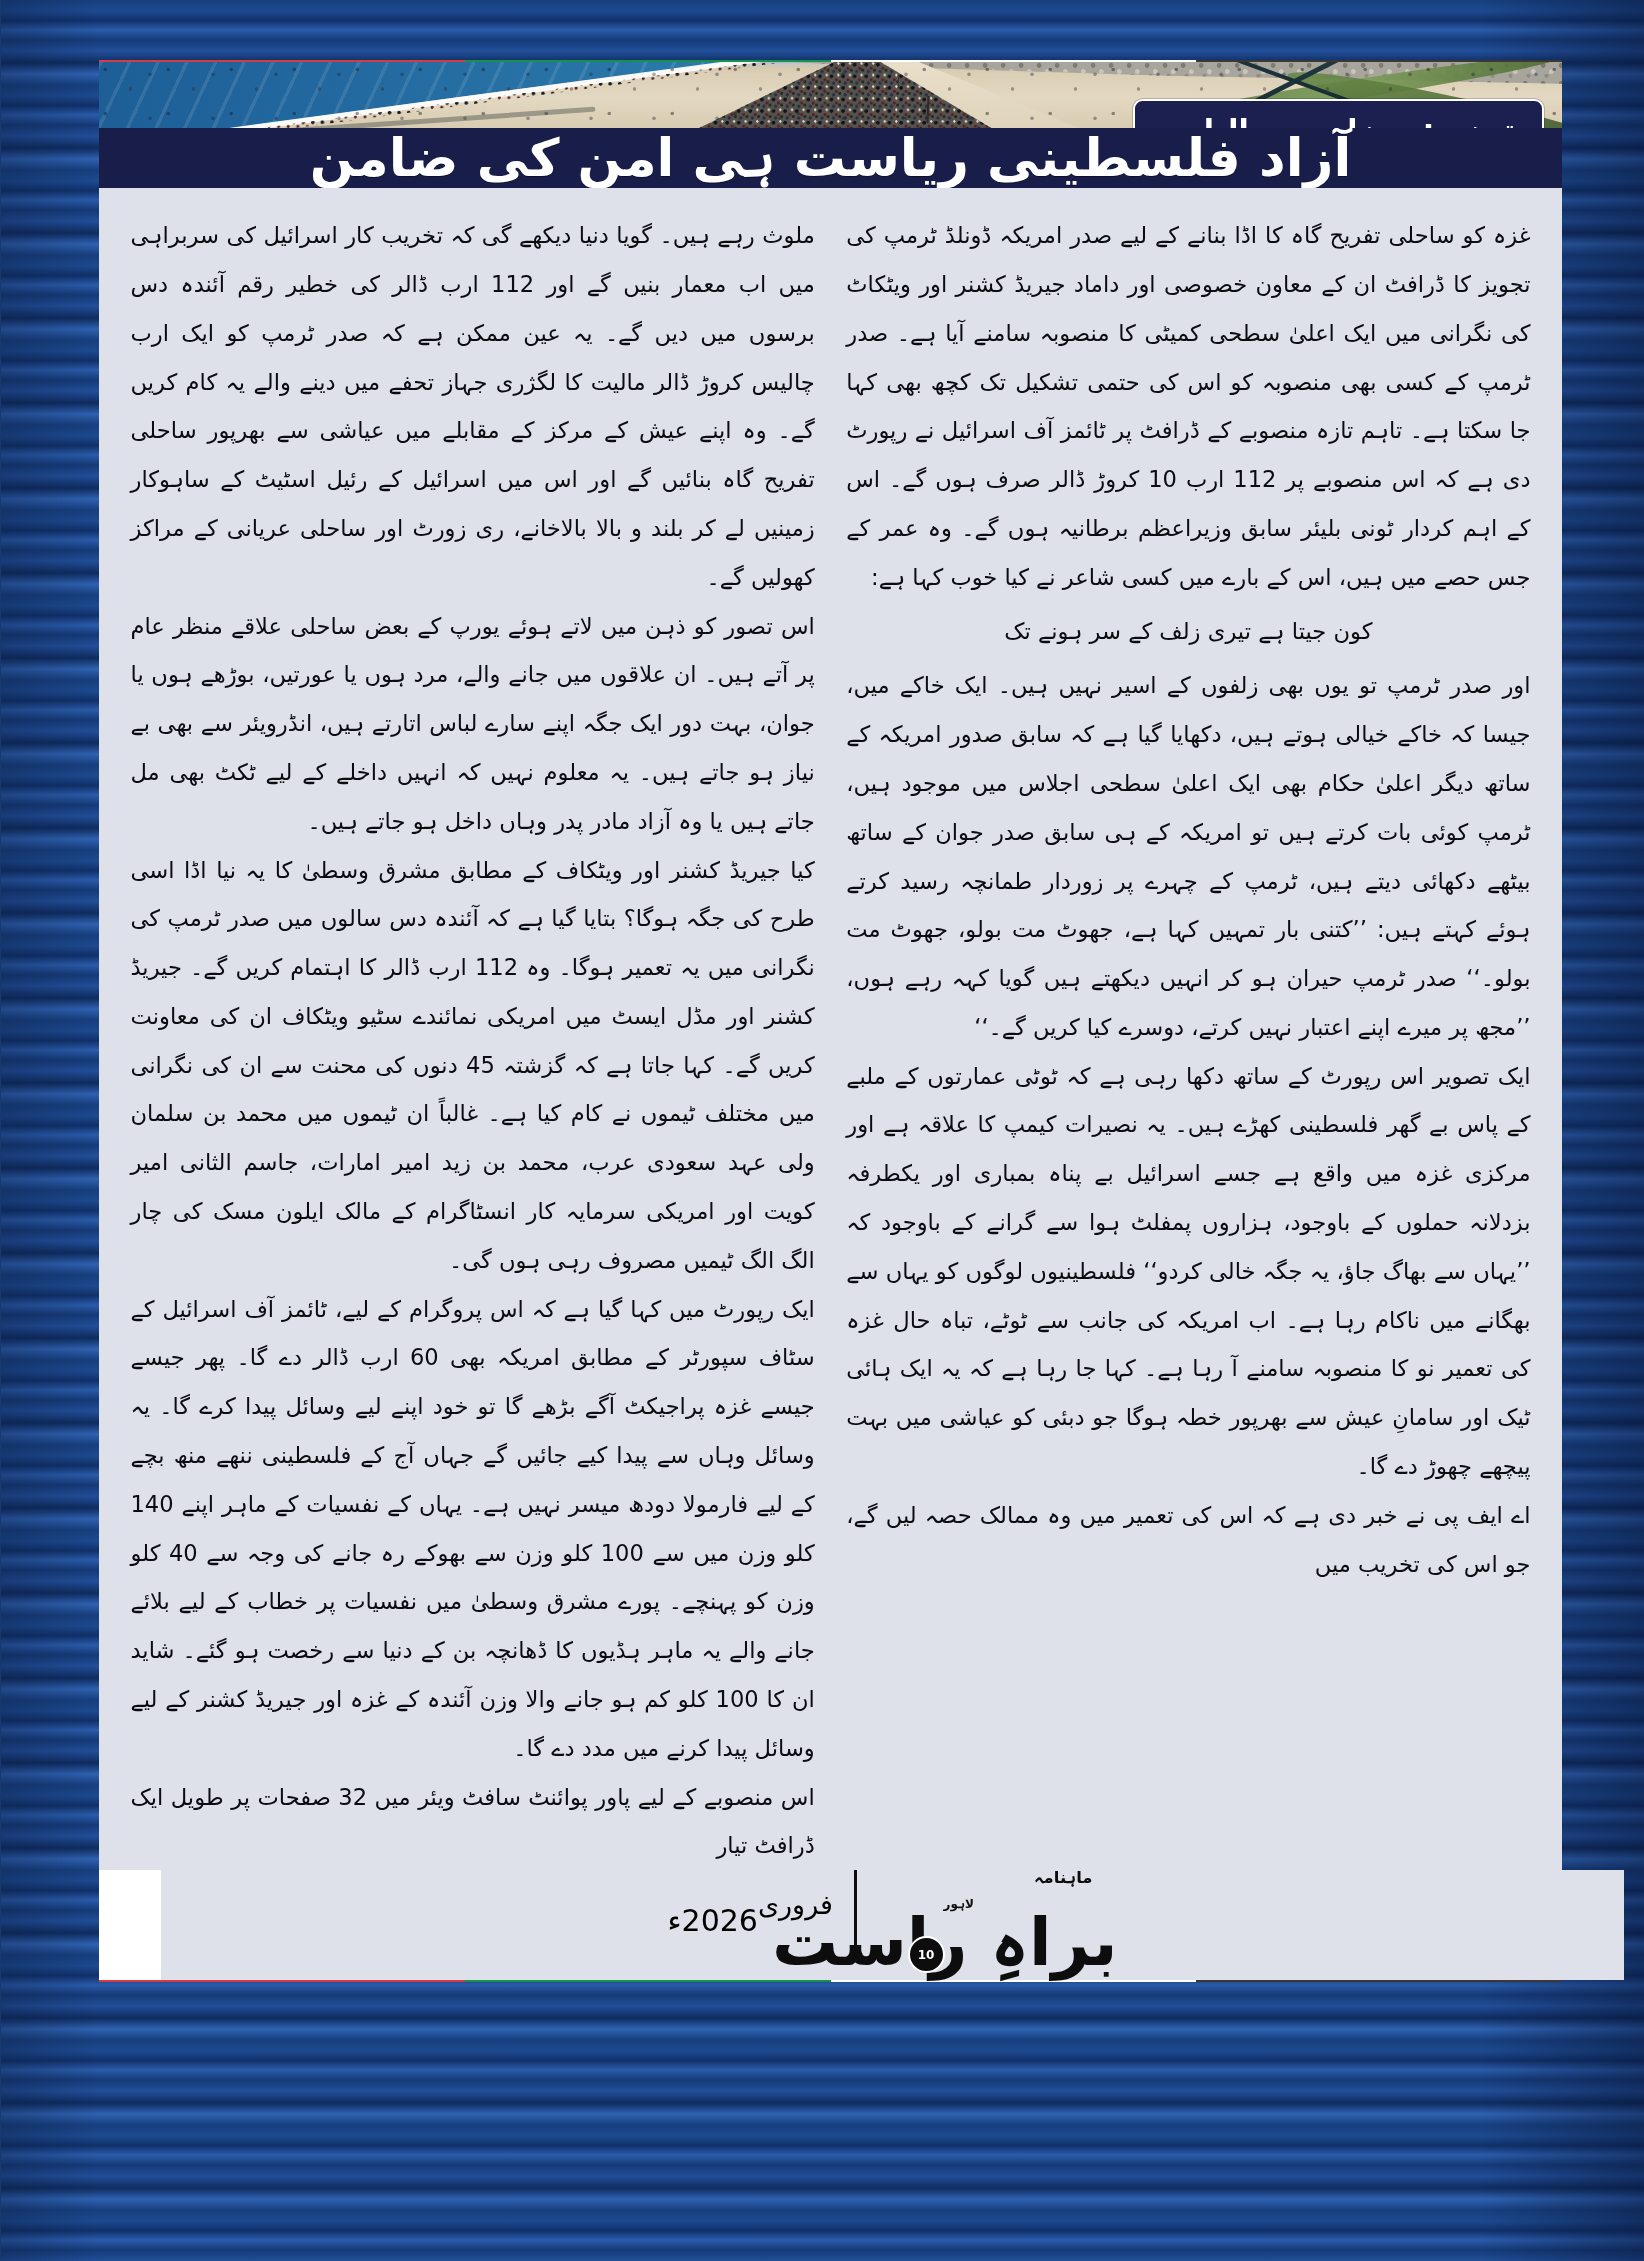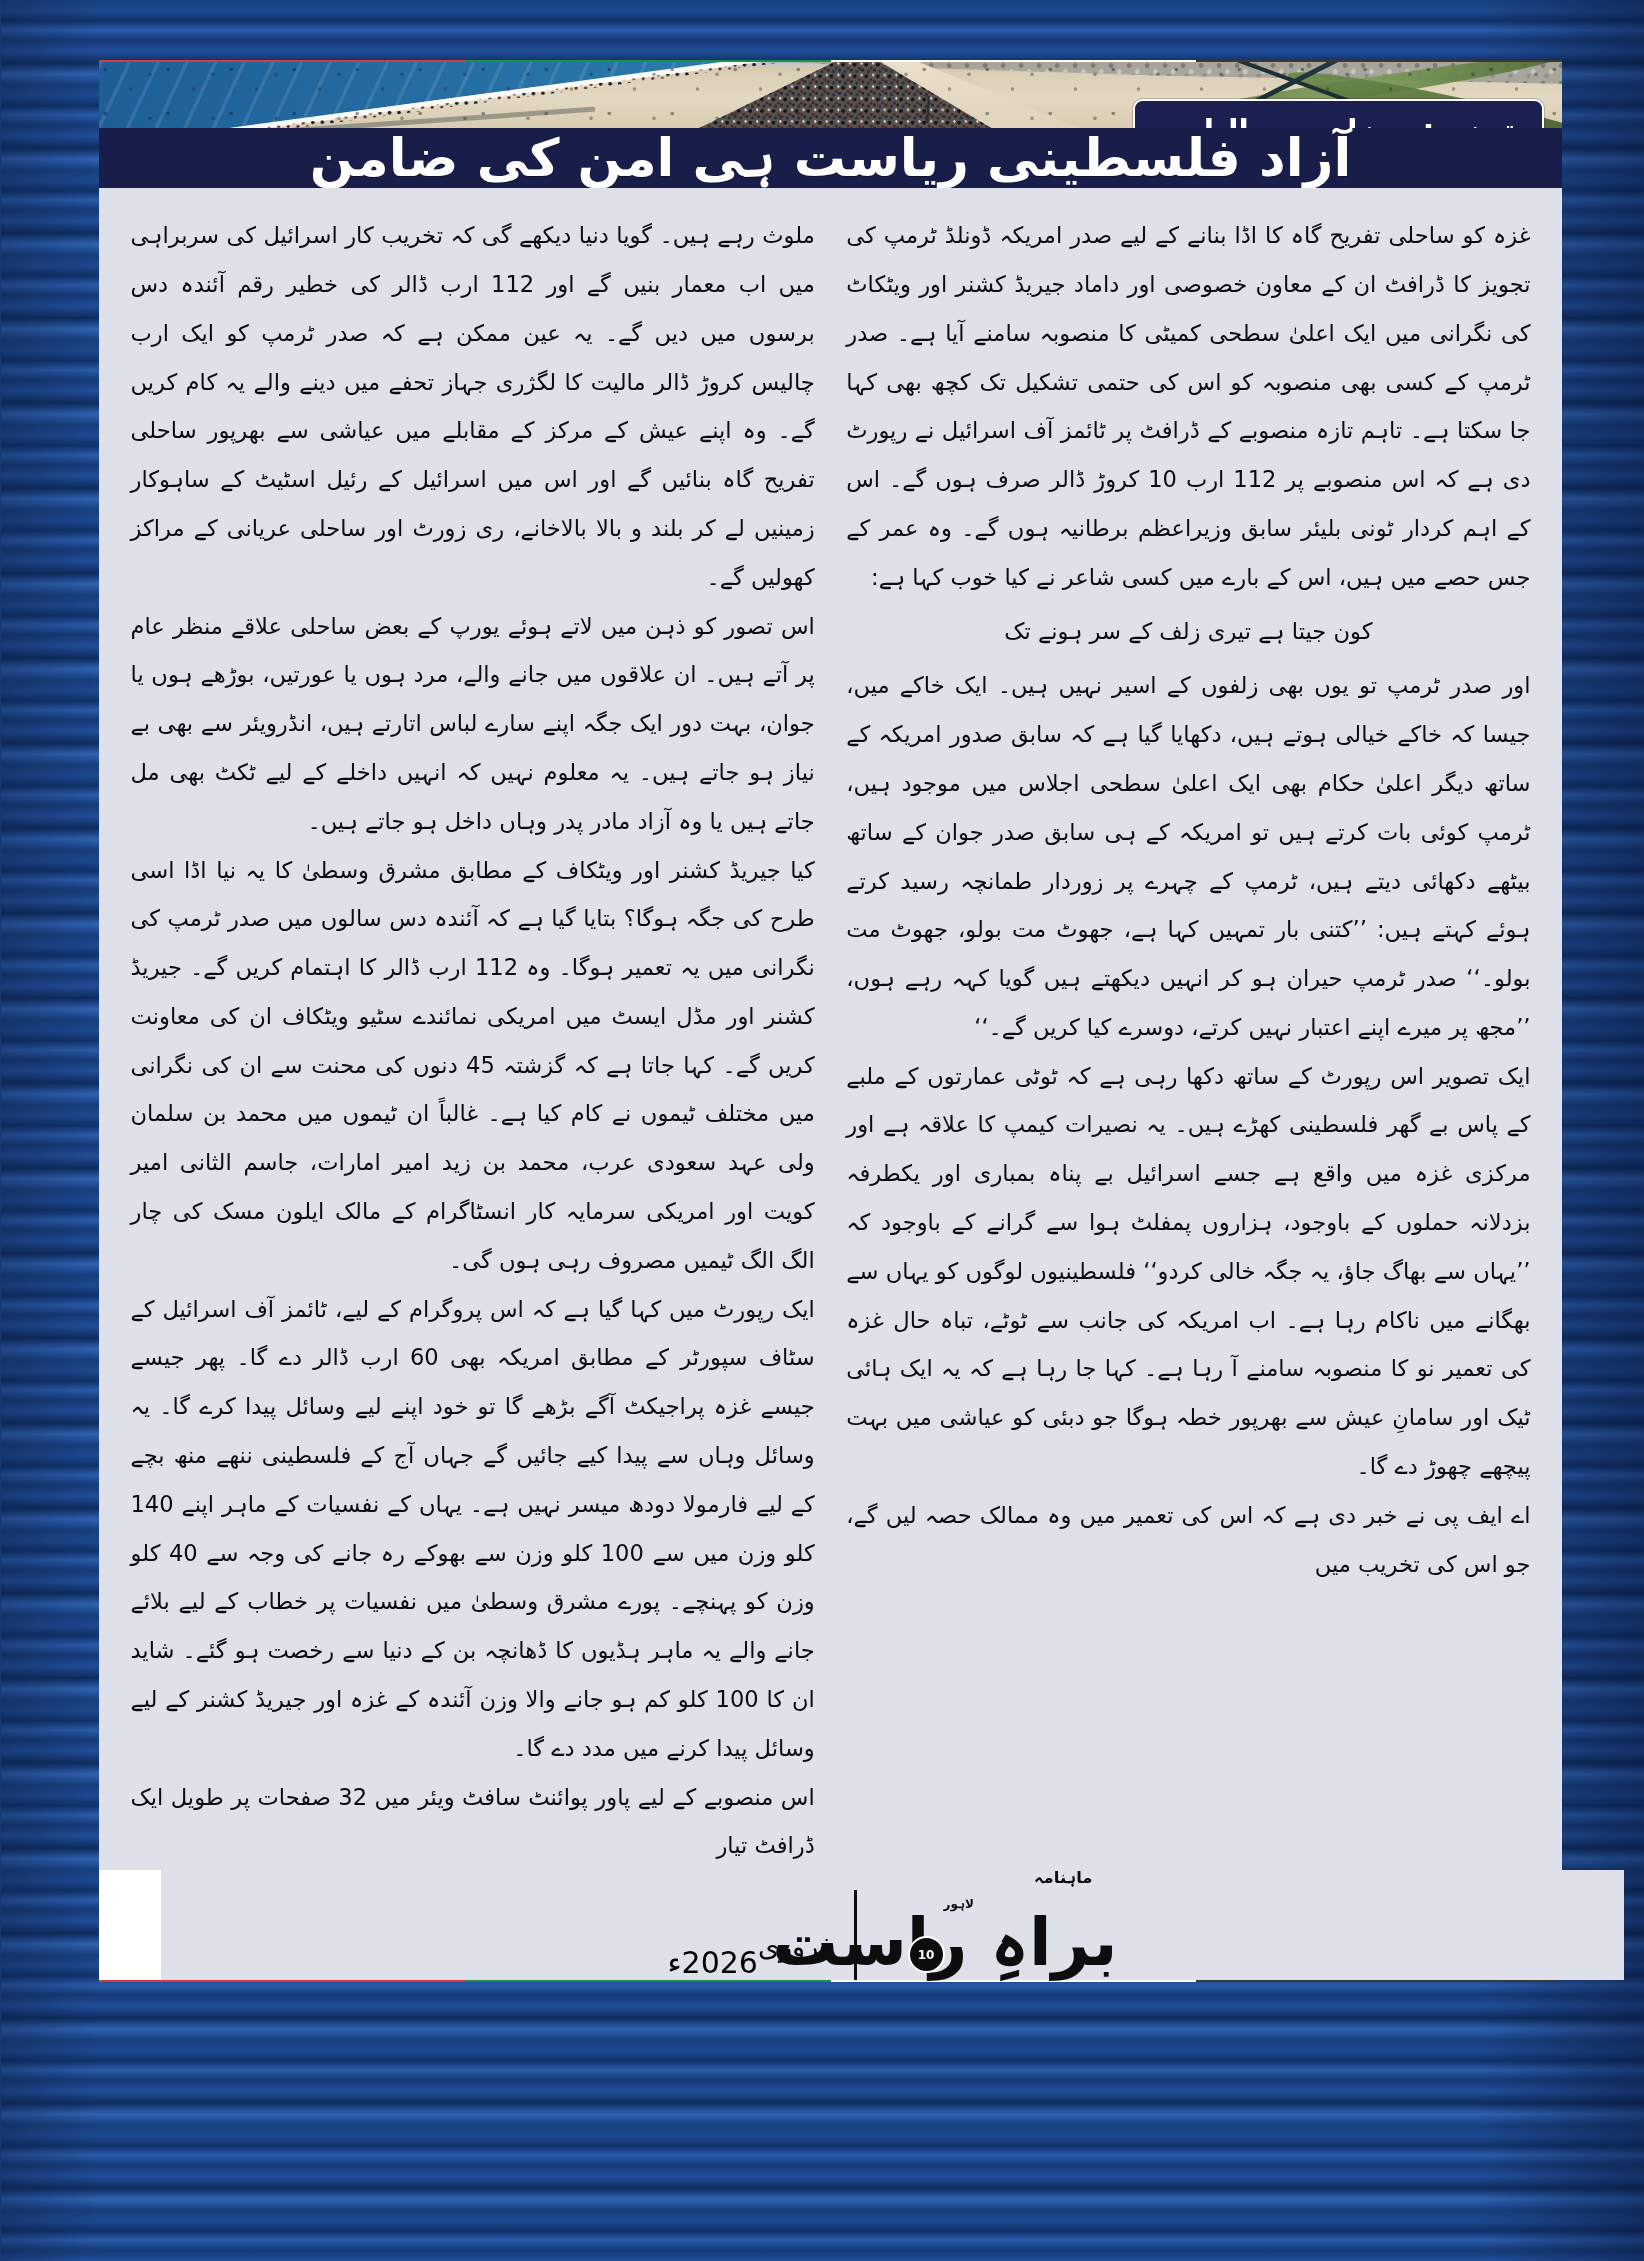--- a/index.html
+++ b/index.html
@@ -138,21 +138,21 @@
     flex:1;display:flex;gap:31.5px;padding:23px 31.5px 0;
     background:#dfe1ea;color:#0b0b12;
     font-size:22.6px;line-height:2.16;text-align:justify;
   }
   .col{flex:1;min-width:0;}
   .col p{margin:0;}
   .col p.verse{text-align:center;margin:5.5px 0;}
 
   
   .footer{
-    height:140px;background:#dfe1ea;display:flex;align-items:flex-end;justify-content:center;
+    height:140px;background:#dfe1ea;display:flex;align-items:flex-start;justify-content:center;
     gap:20.6px;transform:translateX(62px); 
   }
   .logo{position:relative;width:240px;height:110px;color:#0d0d0d;}
   .logo-wordmark{
     position:absolute;right:0;bottom:4.1px;font-size:66px;font-weight:900;
     letter-spacing:-2.1px;line-height:1;white-space:nowrap;
   }
   .logo-monthly{position:absolute;top:-2.7px;right:25px;font-size:16.4px;font-weight:700;}
   .logo-city{position:absolute;top:27px;left:66px;font-size:12px;font-weight:700;}
   .logo-badge{

